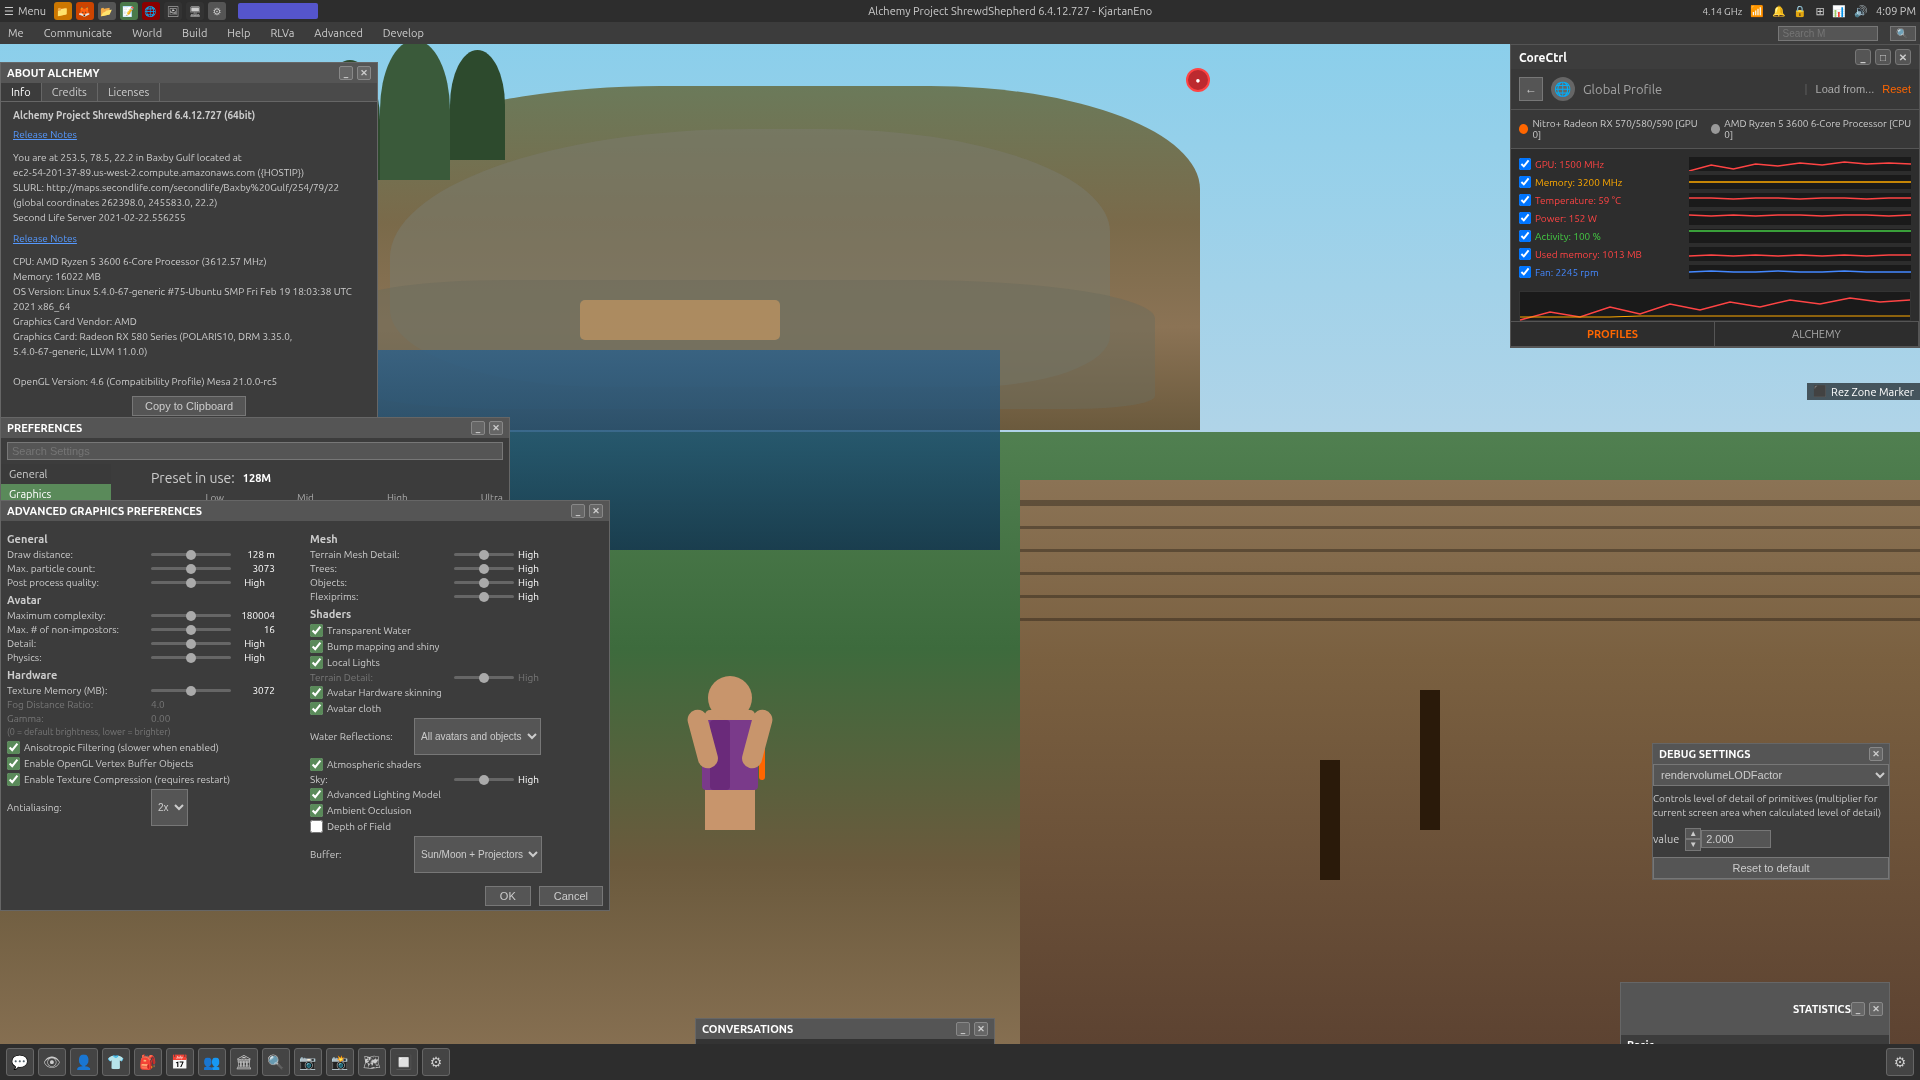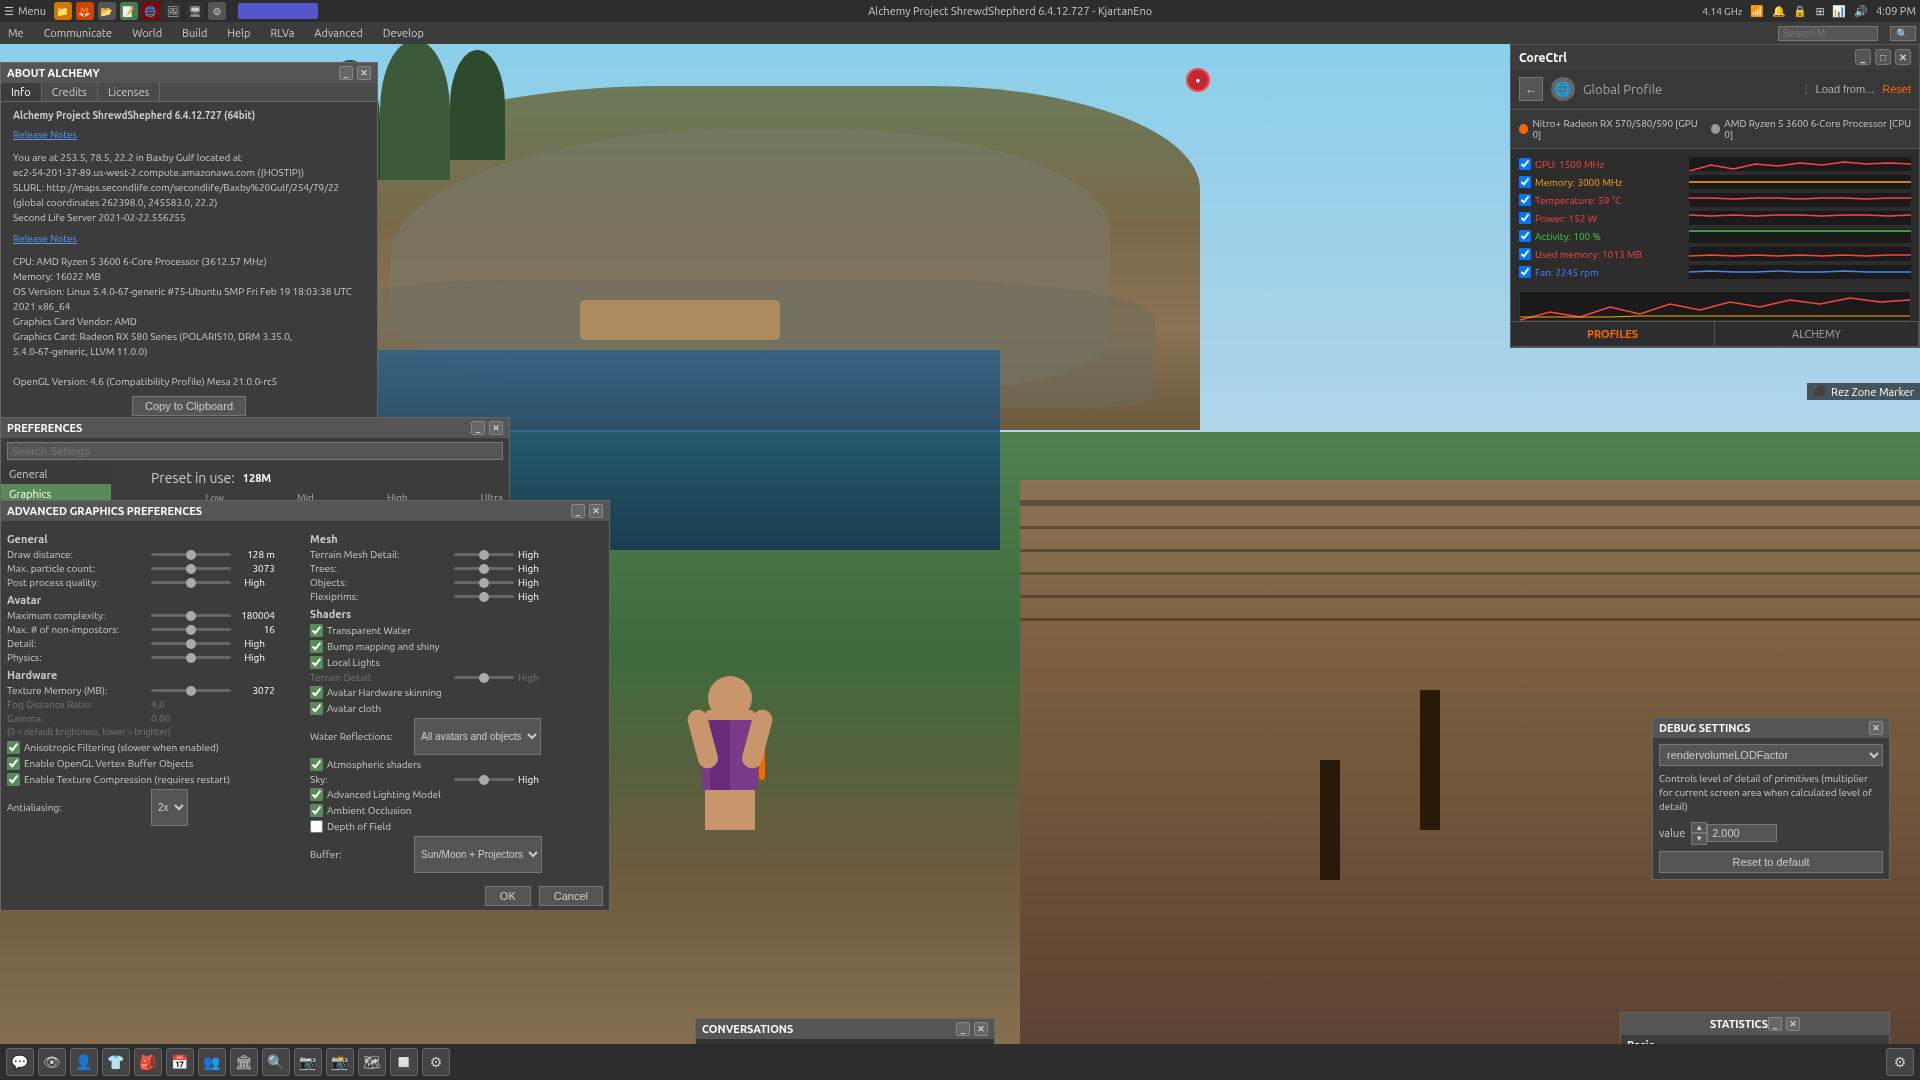--- a/index.html
+++ b/index.html
@@ -482,21 +482,20 @@
       background: #555;
       color: #fff;
       padding: 3px 6px;
       font-size: 11px;
       font-weight: bold;
       display: flex;
       justify-content: space-between;
       align-items: center;
     }
     #debug-window .debug-body {
-      padding: 6px;
     }
     #debug-window select {
       width: 100%;
       background: #555;
       border: 1px solid #777;
       color: #ccc;
       font-size: 11px;
       padding: 3px;
       margin-bottom: 6px;
     }
@@ -552,25 +551,25 @@
       position: absolute;
       bottom: 0; right: 30px;
       width: 270px;
       background: #3c3c3c;
       border: 1px solid #666;
       z-index: 200;
     }
     #statistics-window .win-title {
       background: #555;
       color: #fff;
-      padding: 4px 6px;
+      padding: 19px 6px;
       font-size: 11px;
       font-weight: bold;
       display: flex;
-      justify-content: center;
+      justify-content: flex-end;
       align-items: center;
     }
     #statistics-window .stats-body {
       padding: 4px 6px;
     }
     #statistics-window .stats-section {
       color: #fff;
       font-size: 11px;
       font-weight: bold;
       margin-bottom: 4px;
@@ -1132,21 +1131,21 @@
       <span class="stat-label" style="color:#ff4444;">GPU: 1500 MHz</span>
       <div class="stat-graph">
         <svg class="graph-svg" viewBox="0 0 200 14" preserveAspectRatio="none">
             <polyline points="0,14 20,8 40,12 60,7 80,9 100,6 120,8 140,5 160,7 180,6 200,7" fill="none" stroke="#ff4444" stroke-width="1.5"></polyline>
           </svg>
       </div>
     </div>
 
     <div class="stat-row">
       <input type="checkbox" checked="" class="stat-checkbox" style="">
-      <span class="stat-label" style="color:#ffaa00;">Memory: 3000 MHz</span>
+      <span class="stat-label" style="color:#ffaa00;">Memory: 3200 MHz</span>
       <div class="stat-graph">
         <svg class="graph-svg" viewBox="0 0 200 14" preserveAspectRatio="none">
             <polyline points="0,7 20,7 40,7 60,7 80,7 100,7 120,7 140,7 160,7 180,7 200,7" fill="none" stroke="#ffaa00" stroke-width="1.5"></polyline>
           </svg>
       </div>
     </div>
 
     <div class="stat-row">
       <input type="checkbox" checked="" class="stat-checkbox" style="">
       <span class="stat-label" style="color:#ff4444;">Temperature: 59 °C</span>

